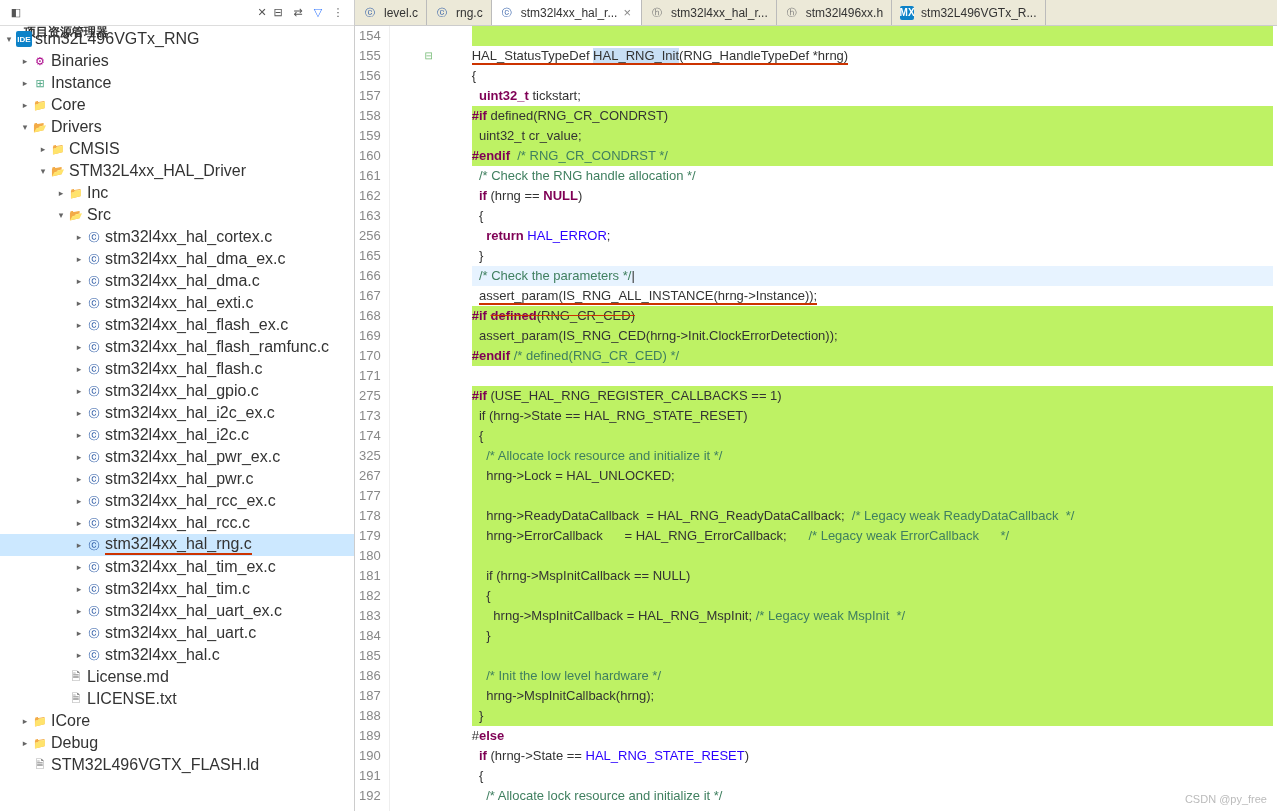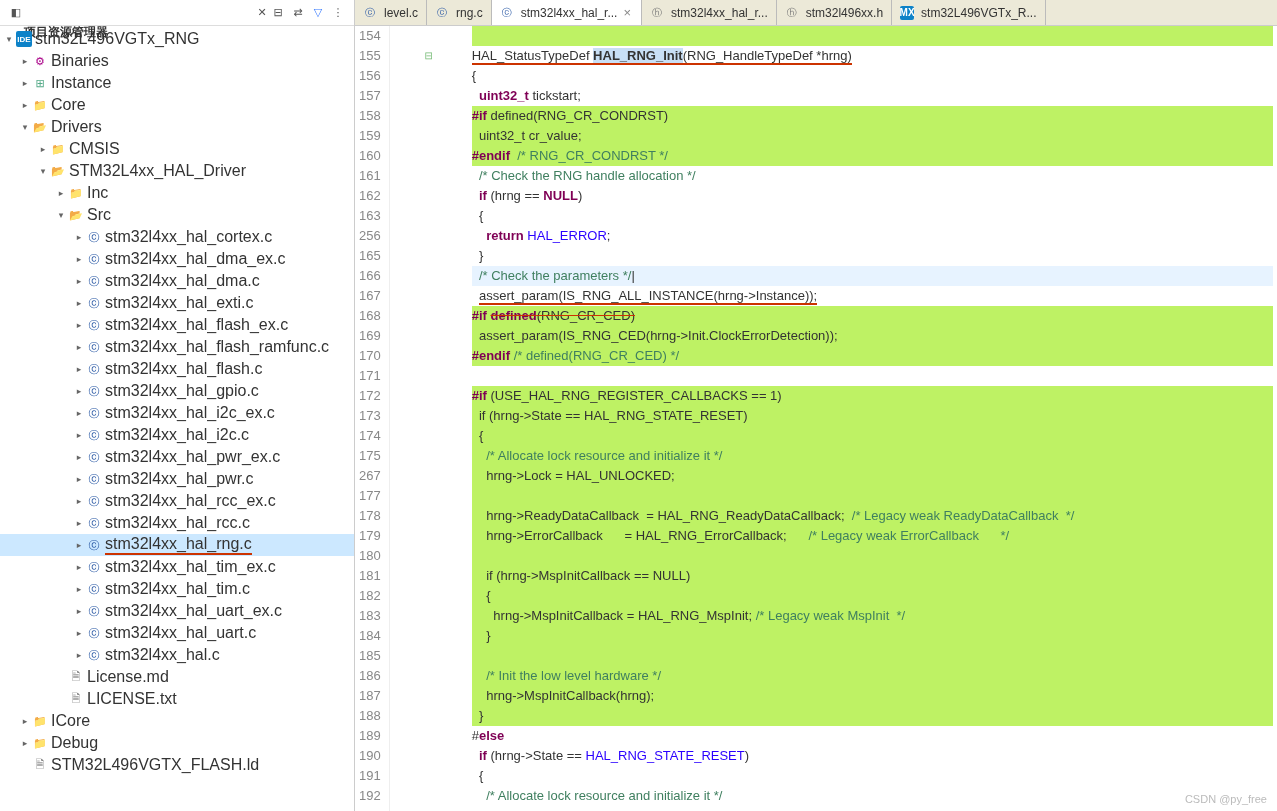--- a/index.html
+++ b/index.html
@@ -33,21 +33,21 @@
 .gutter .ln { height:20px; position:relative; }
 .fold-col { width:16px; background:#fff; }
 .fold-col .fm { height:20px; text-align:center; color:#7b7; font-size:10px; }
 .code { flex:1; padding:0 4px; }
 .code .line { height:20px; white-space:pre; }
 .code .line.hl-grey { background:#bef264; }
 .code .line.hl-cur { background:#e7f3ff; }
 .kw { color:#7f0055; font-weight:bold; }
 .pp { color:#7f0055; font-weight:bold; }
 .cm { color:#3f7f5f; }
-.fn { font-weight:bold; }
+.fn { font-weight:normal; }
 .sel { background:#c8dff5; }
 .macval { color:#2a00ff; }
 .red-und { border-bottom:2px solid #c30; }
 .strike-red { text-decoration:line-through; text-decoration-color:#c30; }
 .watermark { position:fixed; bottom:6px; right:10px; color:#bbb; font-size:11px; pointer-events:none; }
 </style>
 </head>
 <body>
 
 <div class="container">
@@ -280,24 +280,24 @@
           <div class="ln">162</div>
           <div class="ln">163</div>
           <div class="ln">256</div>
           <div class="ln">165</div>
           <div class="ln">166</div>
           <div class="ln">167</div>
           <div class="ln">168</div>
           <div class="ln">169</div>
           <div class="ln">170</div>
           <div class="ln">171</div>
-          <div class="ln">172</div>
+          <div class="ln">275</div>
           <div class="ln">173</div>
           <div class="ln">174</div>
-          <div class="ln">175</div>
+          <div class="ln">325</div>
           <div class="ln">267</div>
           <div class="ln">177</div>
           <div class="ln">178</div>
           <div class="ln">179</div>
           <div class="ln">180</div>
           <div class="ln">181</div>
           <div class="ln">182</div>
           <div class="ln">183</div>
           <div class="ln">184</div>
           <div class="ln">185</div>

